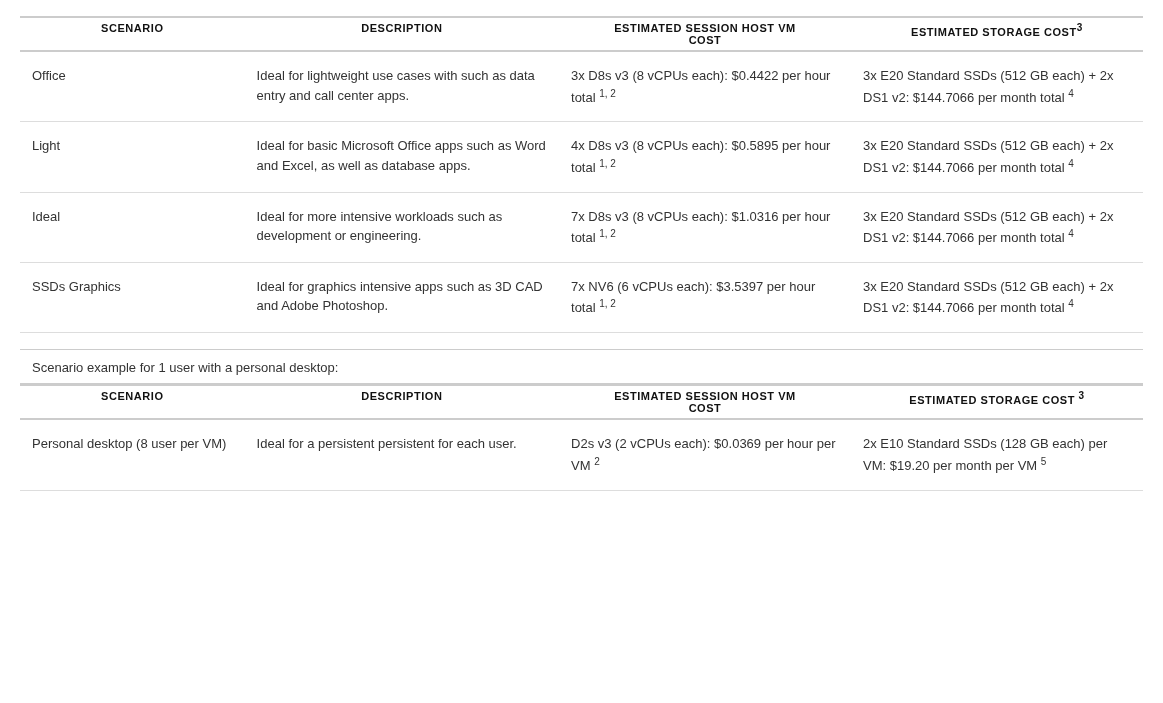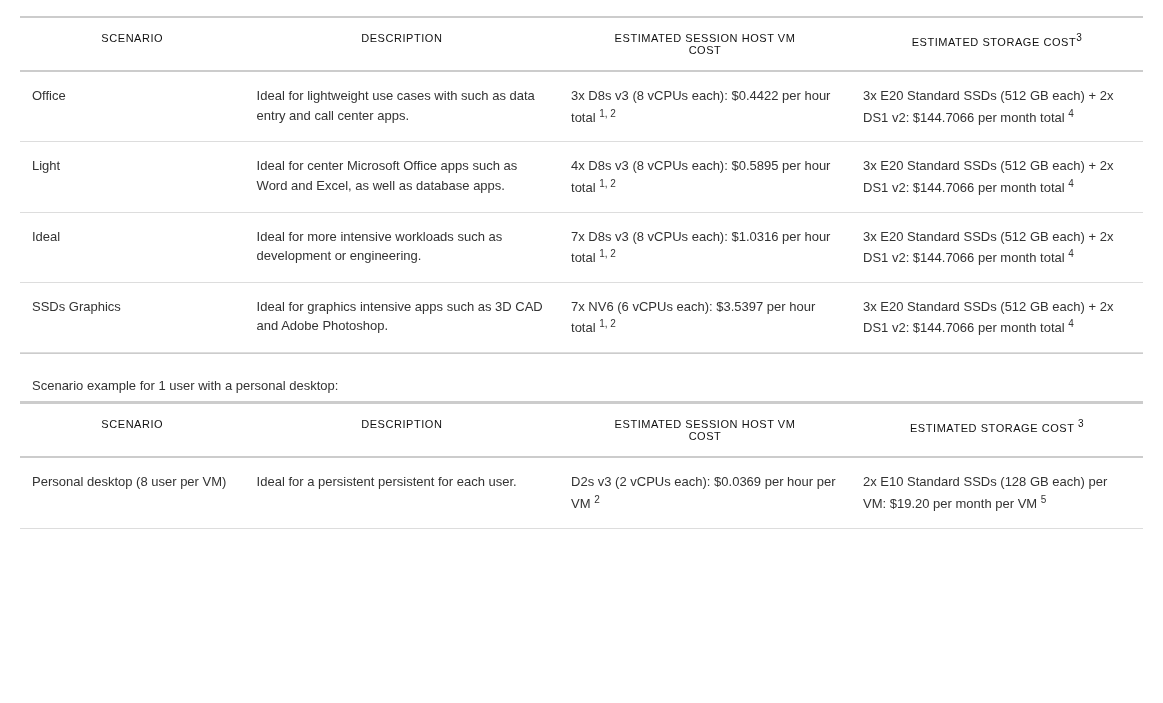--- a/index.html
+++ b/index.html
@@ -23,49 +23,49 @@
     table {
       width: 100%;
       border-collapse: collapse;
       margin-bottom: 0;
     }
     thead tr {
       border-top: 2px solid #ccc;
       border-bottom: 2px solid #ccc;
     }
     thead th {
-      font-weight: 400;
+      font-weight: 700;
       font-size: 11px;
       letter-spacing: 0.05em;
       text-transform: uppercase;
-      padding: 14px 12px;
+      padding: 4px 12px;
       vertical-align: top;
       color: #111;
     }
     tbody tr {
       border-bottom: 1px solid #ddd;
     }
     tbody td {
       padding: 14px 12px;
       vertical-align: top;
       font-size: 13px;
       line-height: 1.5;
     }
     .col-scenario { width: 20%; }
     .col-description { width: 28%; }
     .col-vm-cost { width: 26%; }
     .col-storage-cost { width: 26%; }
 
     .section-note {
-      padding: 24px 12px 8px 12px;
+      padding: 10px 12px 8px 12px;
       font-size: 13px;
       color: #333;
       border-top: 1px solid #ccc;
       border-bottom: 1px solid #ccc;
-      margin-top: 0;
+      margin-top: 16px;
     }
     .table-wrapper {
       margin-bottom: 0;
     }
     .second-table-wrapper {
       margin-top: 0;
     }
     sup {
       font-size: 10px;
       vertical-align: super;
@@ -88,21 +88,21 @@
       </thead>
       <tbody id="pooled-tbody">
       <tr>
             <td>Office</td>
             <td>Ideal for lightweight use cases with such as data entry and call center apps.</td>
             <td>3x D8s v3 (8 vCPUs each): $0.4422 per hour total <sup>1, 2</sup></td>
             <td>3x E20 Standard SSDs (512 GB each) + 2x DS1 v2: $144.7066 per month total <sup>4</sup></td>
           </tr>
           <tr>
             <td>Light</td>
-            <td>Ideal for center Microsoft Office apps such as Word and Excel, as well as database apps.</td>
+            <td>Ideal for basic Microsoft Office apps such as Word and Excel, as well as database apps.</td>
             <td>4x D8s v3 (8 vCPUs each): $0.5895 per hour total <sup>1, 2</sup></td>
             <td>3x E20 Standard SSDs (512 GB each) + 2x DS1 v2: $144.7066 per month total <sup>4</sup></td>
           </tr>
           <tr>
             <td>Ideal</td>
             <td>Ideal for more intensive workloads such as development or engineering.</td>
             <td>7x D8s v3 (8 vCPUs each): $1.0316 per hour total <sup>1, 2</sup></td>
             <td>3x E20 Standard SSDs (512 GB each) + 2x DS1 v2: $144.7066 per month total <sup>4</sup></td>
           </tr>
           <tr>

